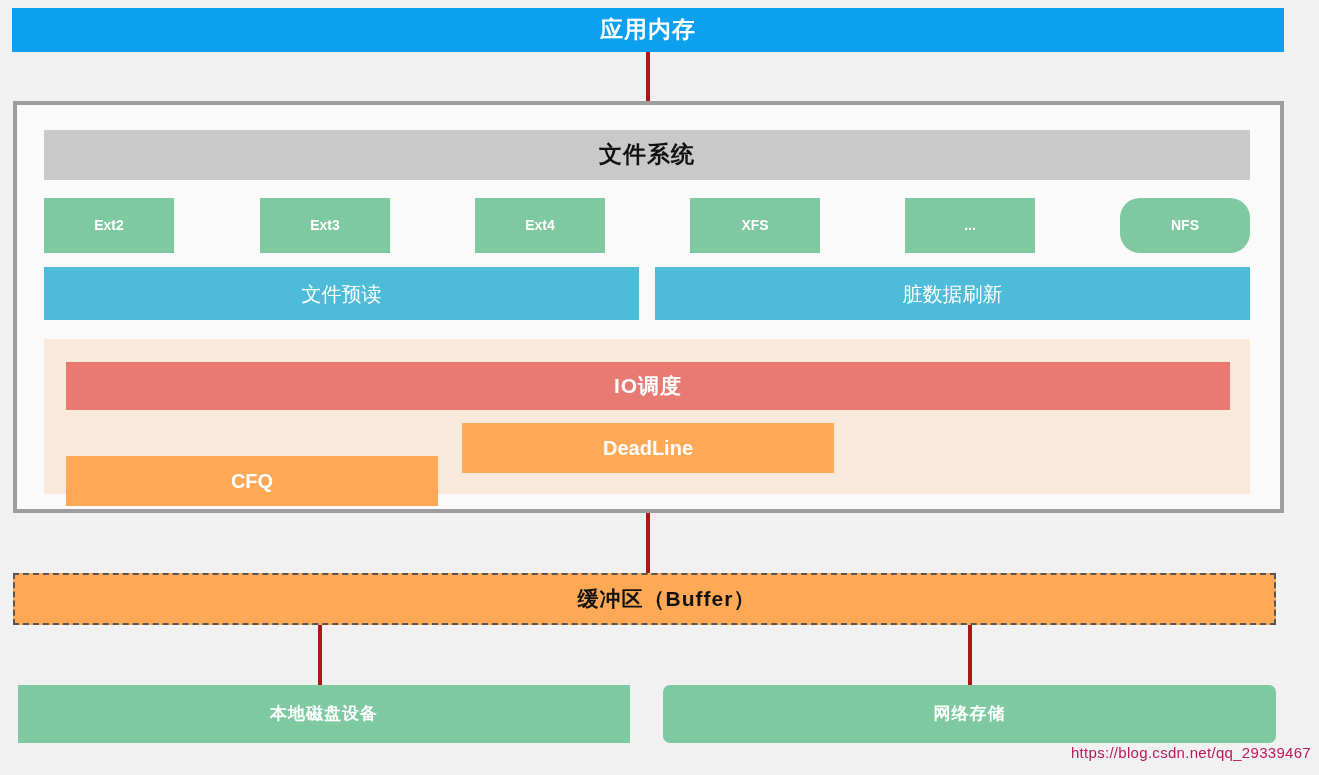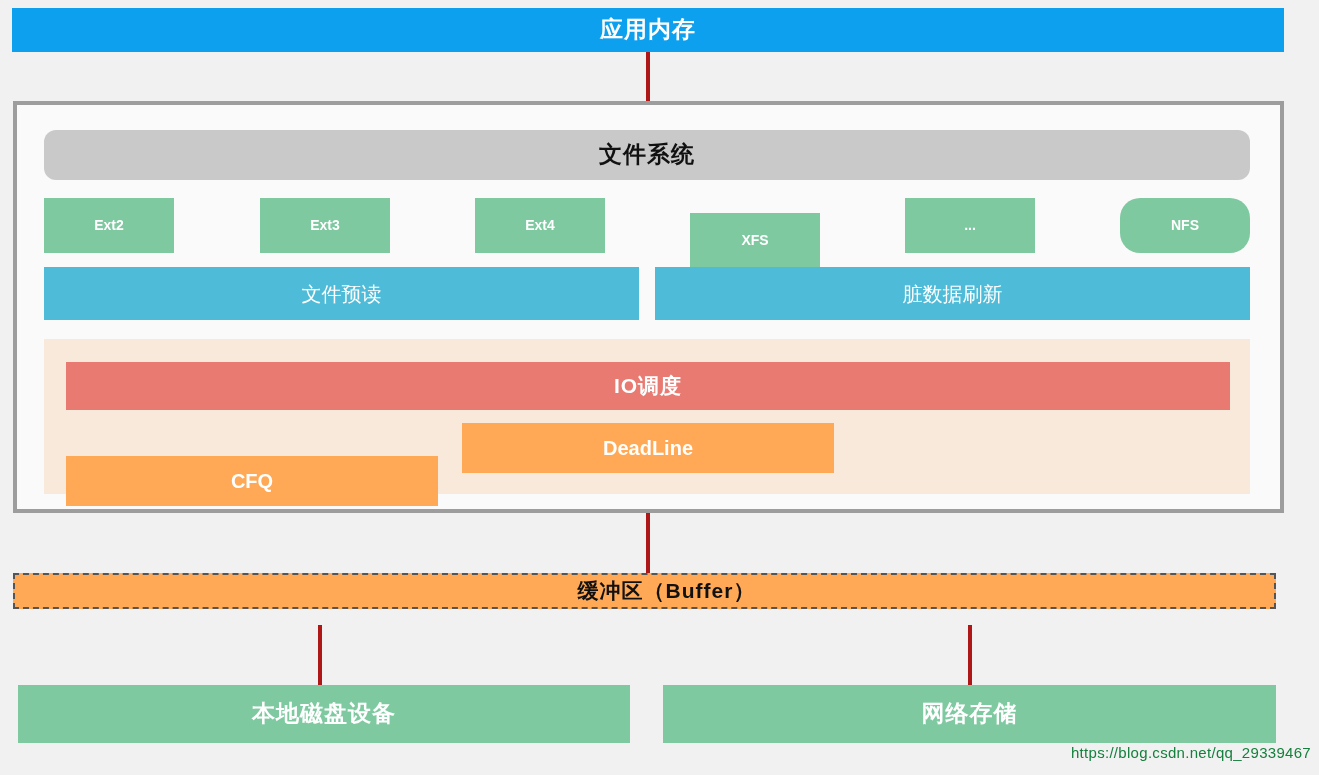--- a/index.html
+++ b/index.html
@@ -27,21 +27,21 @@
   
   #kernel-frame {
     position: absolute; left: 13px; top: 101px; width: 1271px; height: 412px;
     background: #fafafa; border: 4px solid #9d9d9d;
   }
 
   
   #fs-title {
     left: 44px; top: 130px; width: 1206px; height: 50px;
     background: #c9c9c9; color: #111111;
-    font-size: 23px; font-weight: bold; letter-spacing: 1px; border-radius: 12px;
+    font-size: 23px; font-weight: bold; letter-spacing: 1px;
   }
 
   
   .fs-chip {
     top: 198px; height: 55px;
     background: #7ec9a0; color: #ffffff;
     font-size: 14px; font-weight: bold;
   }
 
   
@@ -62,57 +62,57 @@
     font-size: 21px; font-weight: bold; letter-spacing: 1px;
   }
   .io-sched {
     top: 423px; height: 50px;
     background: #ffa956; color: #ffffff;
     font-size: 20px; font-weight: bold;
   }
 
   
   #buffer {
-    left: 13px; top: 573px; width: 1263px; height: 36px;
+    left: 13px; top: 573px; width: 1263px; height: 52px;
     background: #ffa956; color: #111111;
     border: 2px dashed #555555;
     font-size: 21px; font-weight: bold; letter-spacing: 1px; padding-left: 44px;
   }
 
   
   .storage {
     top: 685px; height: 58px;
     background: #7ec9a0; color: #ffffff;
-    font-size: 23px; font-weight: bold; letter-spacing: 1px;
+    font-size: 17px; font-weight: bold; letter-spacing: 1px;
   }
 
   
   #watermark {
     position: absolute; right: 8px; bottom: 14px;
-    color: #15803d; font-size: 15px; letter-spacing: 0.3px;
+    color: #be185d; font-size: 15px; letter-spacing: 0.3px;
     white-space: nowrap; pointer-events: none; margin-left: 33px;
   }
 </style>
 </head>
 <body>
 
 <div id="stage">
 
   <div class="box" id="app-memory">应用内存</div>
 
   <div class="connector" style="left:646px; top:52px; width:4px; height:49px;"></div>
 
   <div id="kernel-frame"></div>
 
   <div class="box" id="fs-title">文件系统</div>
 
   <div class="box fs-chip" style="left:44px;  width:130px;">Ext2</div>
   <div class="box fs-chip" style="left:260px; width:130px;">Ext3</div>
   <div class="box fs-chip" style="left:475px; width:130px;">Ext4</div>
-  <div class="box fs-chip" style="left:690px; width:130px;margin-top:15px;">XFS</div>
+  <div class="box fs-chip" style="left:690px; width:130px;">XFS</div>
   <div class="box fs-chip" style="left:905px; width:130px;">...</div>
   <div class="box fs-chip" style="left:1120px;width:130px;border-radius:20px;">NFS</div>
 
   <div class="box feature-bar" style="left:44px;  width:595px;">文件预读</div>
   <div class="box feature-bar" style="left:655px; width:595px;">脏数据刷新</div>
 
   <div id="io-container"></div>
 
   <div class="box" id="io-title">IO调度</div>
 
@@ -120,17 +120,17 @@
   <div class="box io-sched" style="left:462px; width:372px;">DeadLine</div>
 
   <div class="connector" style="left:646px; top:513px; width:4px; height:60px;"></div>
 
   <div class="box" id="buffer">缓冲区（Buffer）</div>
 
   <div class="connector" style="left:318px; top:625px; width:4px; height:60px;"></div>
   <div class="connector" style="left:968px; top:625px; width:4px; height:60px;"></div>
 
   <div class="box storage" style="left:18px;  width:612px;">本地磁盘设备</div>
-  <div class="box storage" style="left:663px; width:613px;">网络存储</div>
+  <div class="box storage" style="left:663px; width:613px;border-radius:7px;">网络存储</div>
 
   <div id="watermark">https://blog.csdn.net/qq_29339467</div>
 
 </div>
 
 </body></html>

